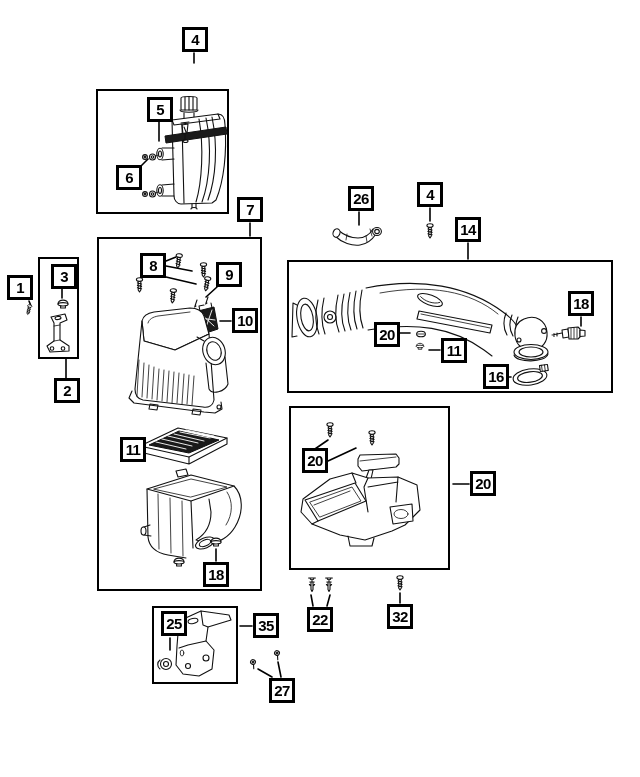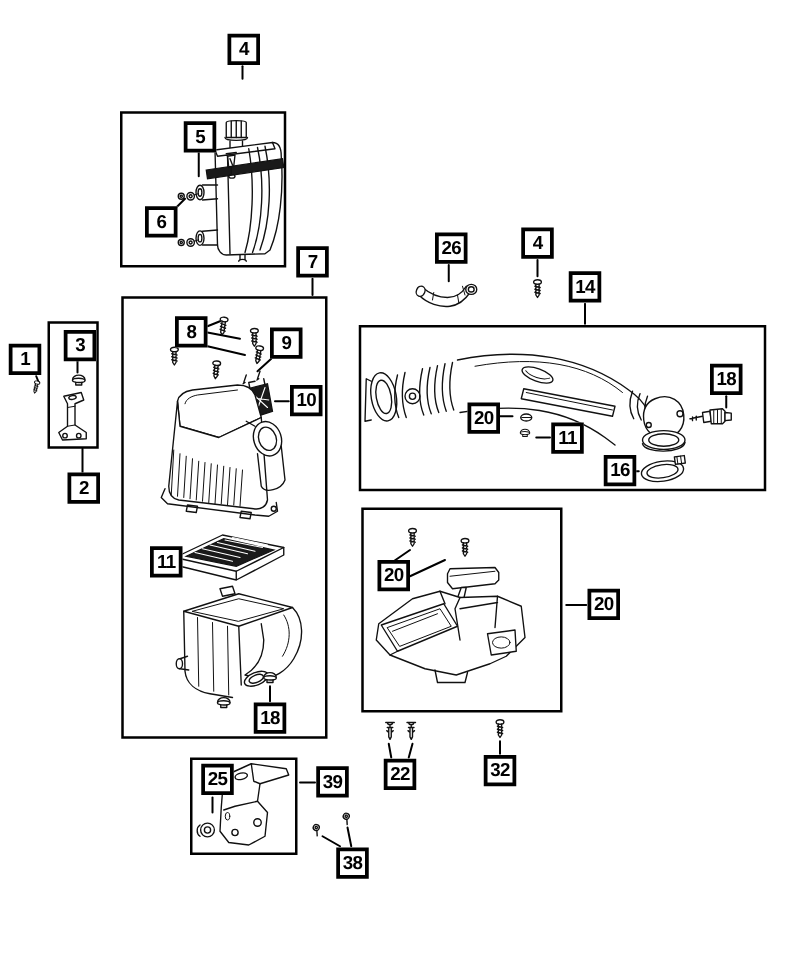--- a/index.html
+++ b/index.html
@@ -283,18 +283,18 @@
 <div class="callout" style="left:417px;top:182px">4</div>
 <div class="callout" style="left:455px;top:217px">14</div>
 <div class="callout" style="left:568px;top:291px">18</div>
 <div class="callout" style="left:483px;top:364px">16</div>
 <div class="callout" style="left:441px;top:338px">11</div>
 <div class="callout" style="left:374px;top:322px">20</div>
 <div class="callout" style="left:470px;top:471px">20</div>
 <div class="callout" style="left:302px;top:448px">20</div>
 <div class="callout" style="left:387px;top:604px">32</div>
 <div class="callout" style="left:307px;top:607px">22</div>
-<div class="callout" style="left:269px;top:678px">38</div>
-<div class="callout" style="left:253px;top:613px">39</div>
+<div class="callout" style="left:269px;top:678px">27</div>
+<div class="callout" style="left:253px;top:613px">35</div>
 <div class="callout" style="left:161px;top:611px">25</div>
 <div class="callout" style="left:348px;top:186px">26</div>
 
 </div>
 
 </body></html>

